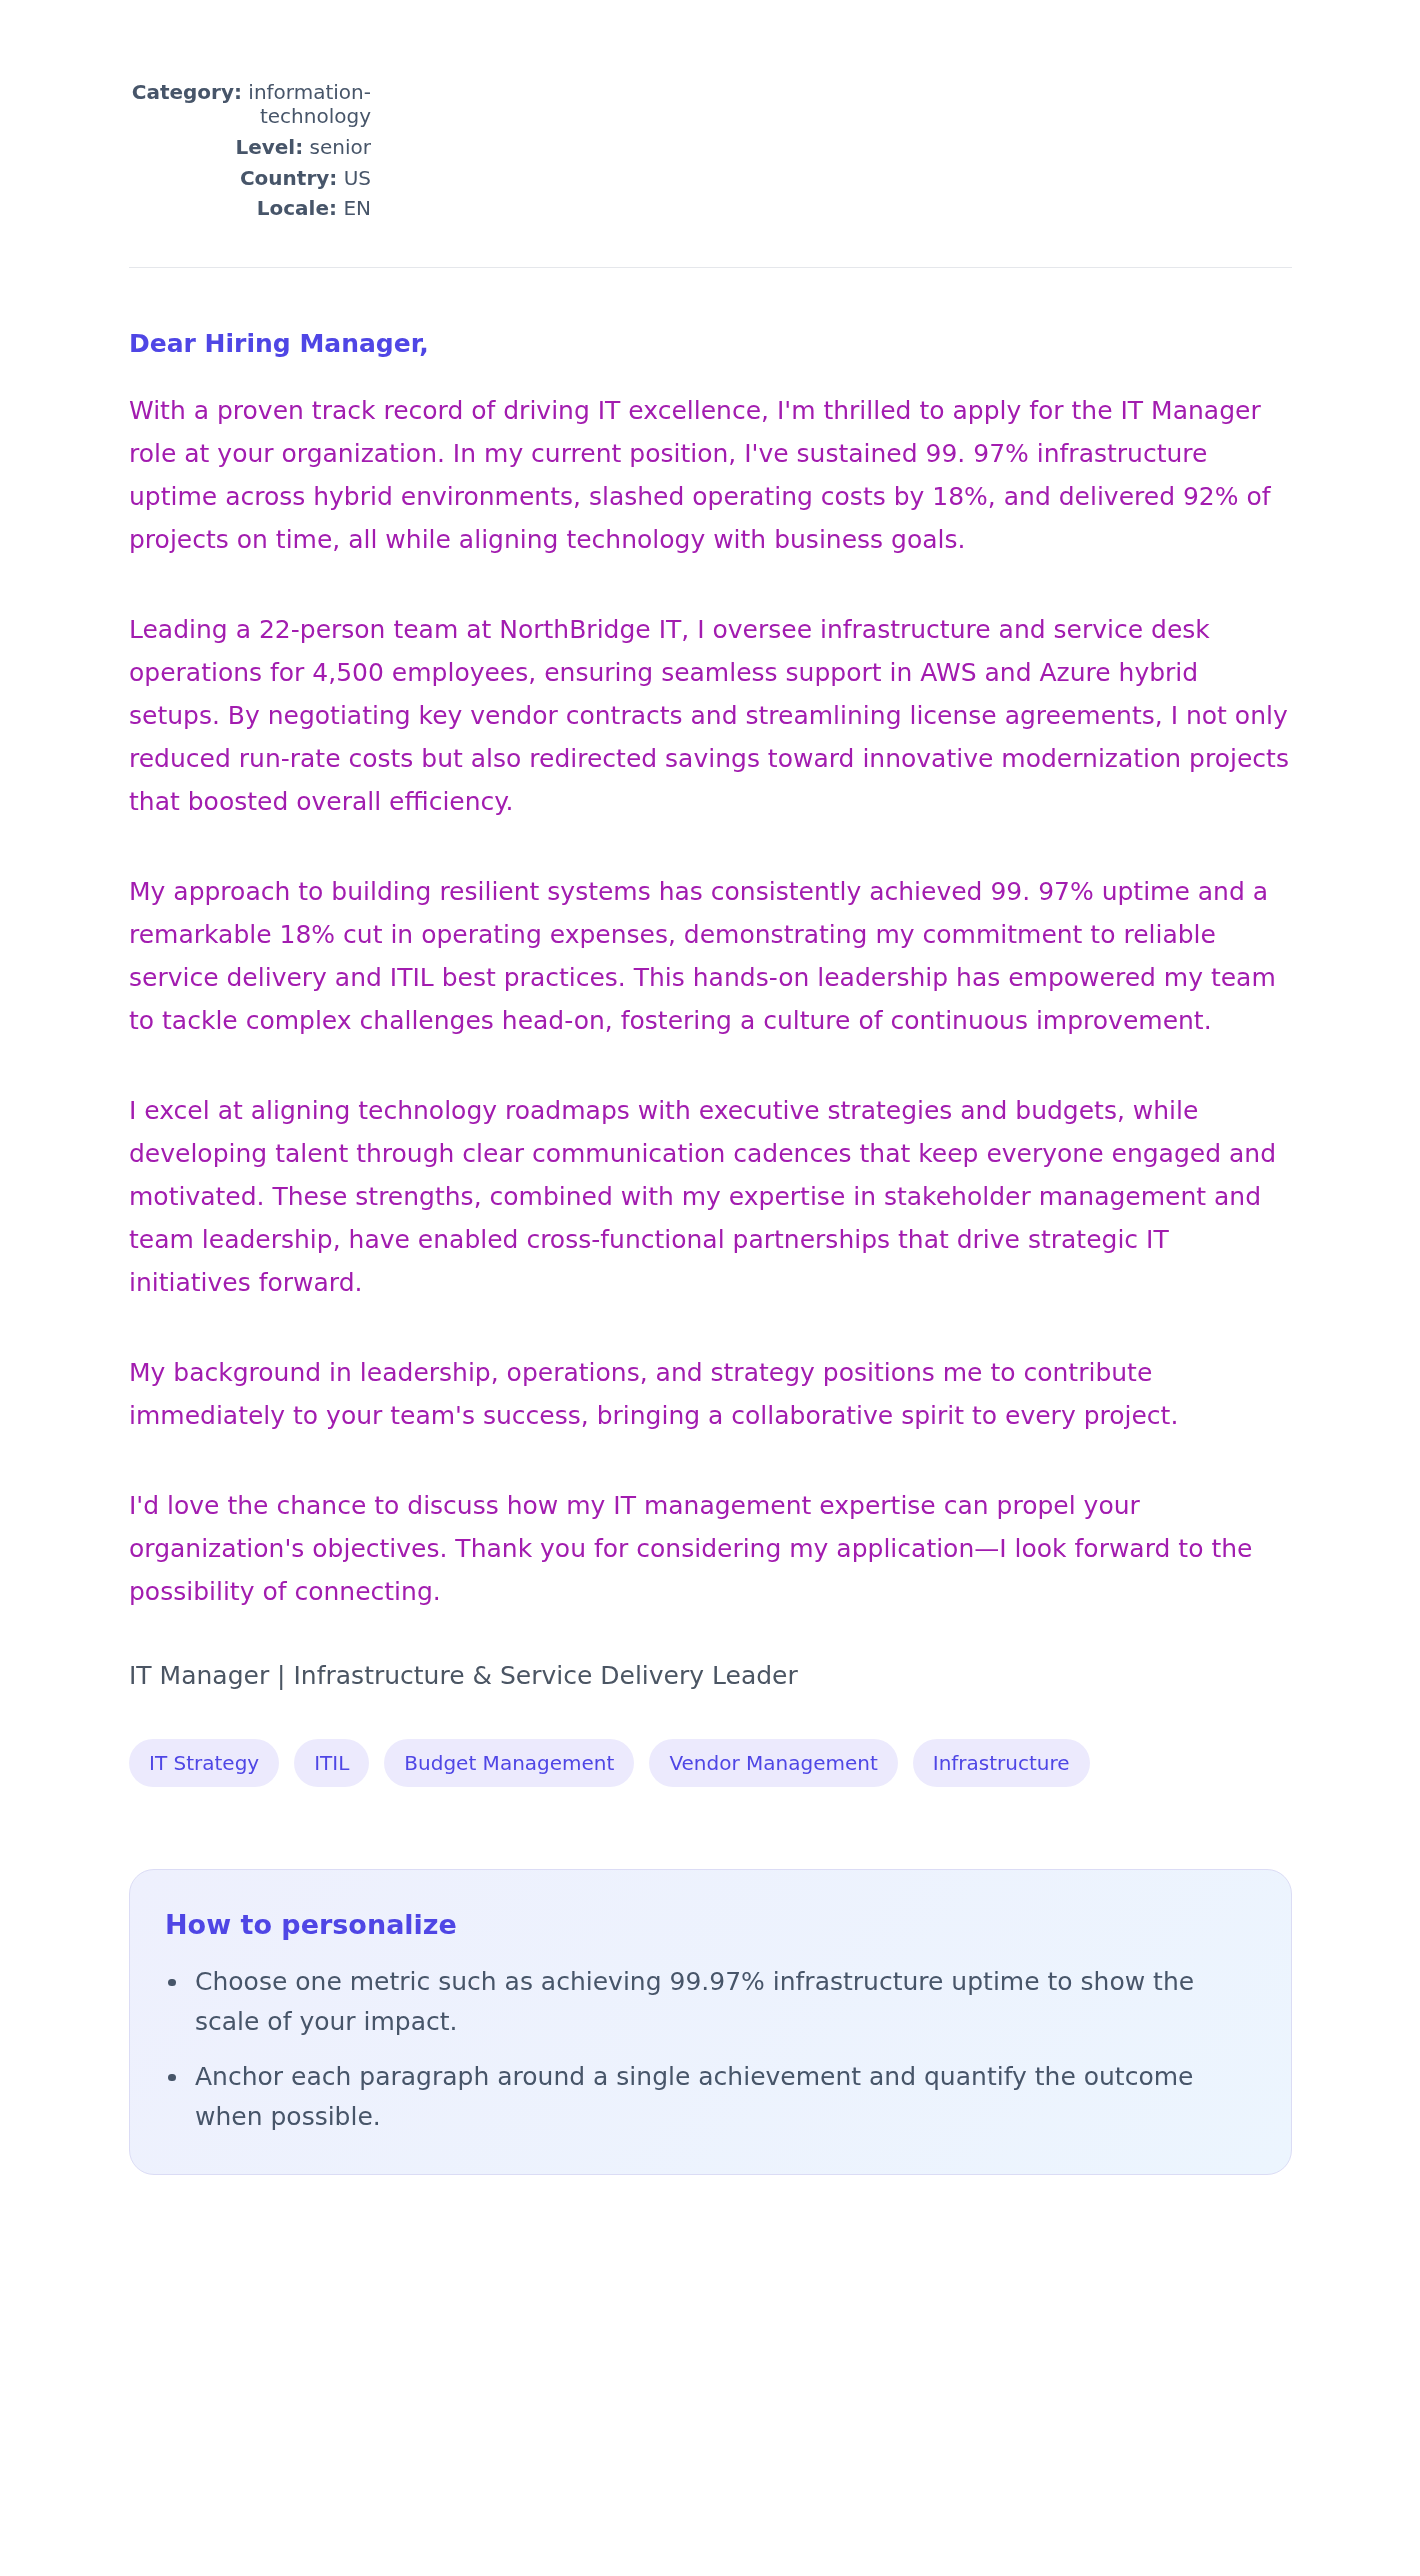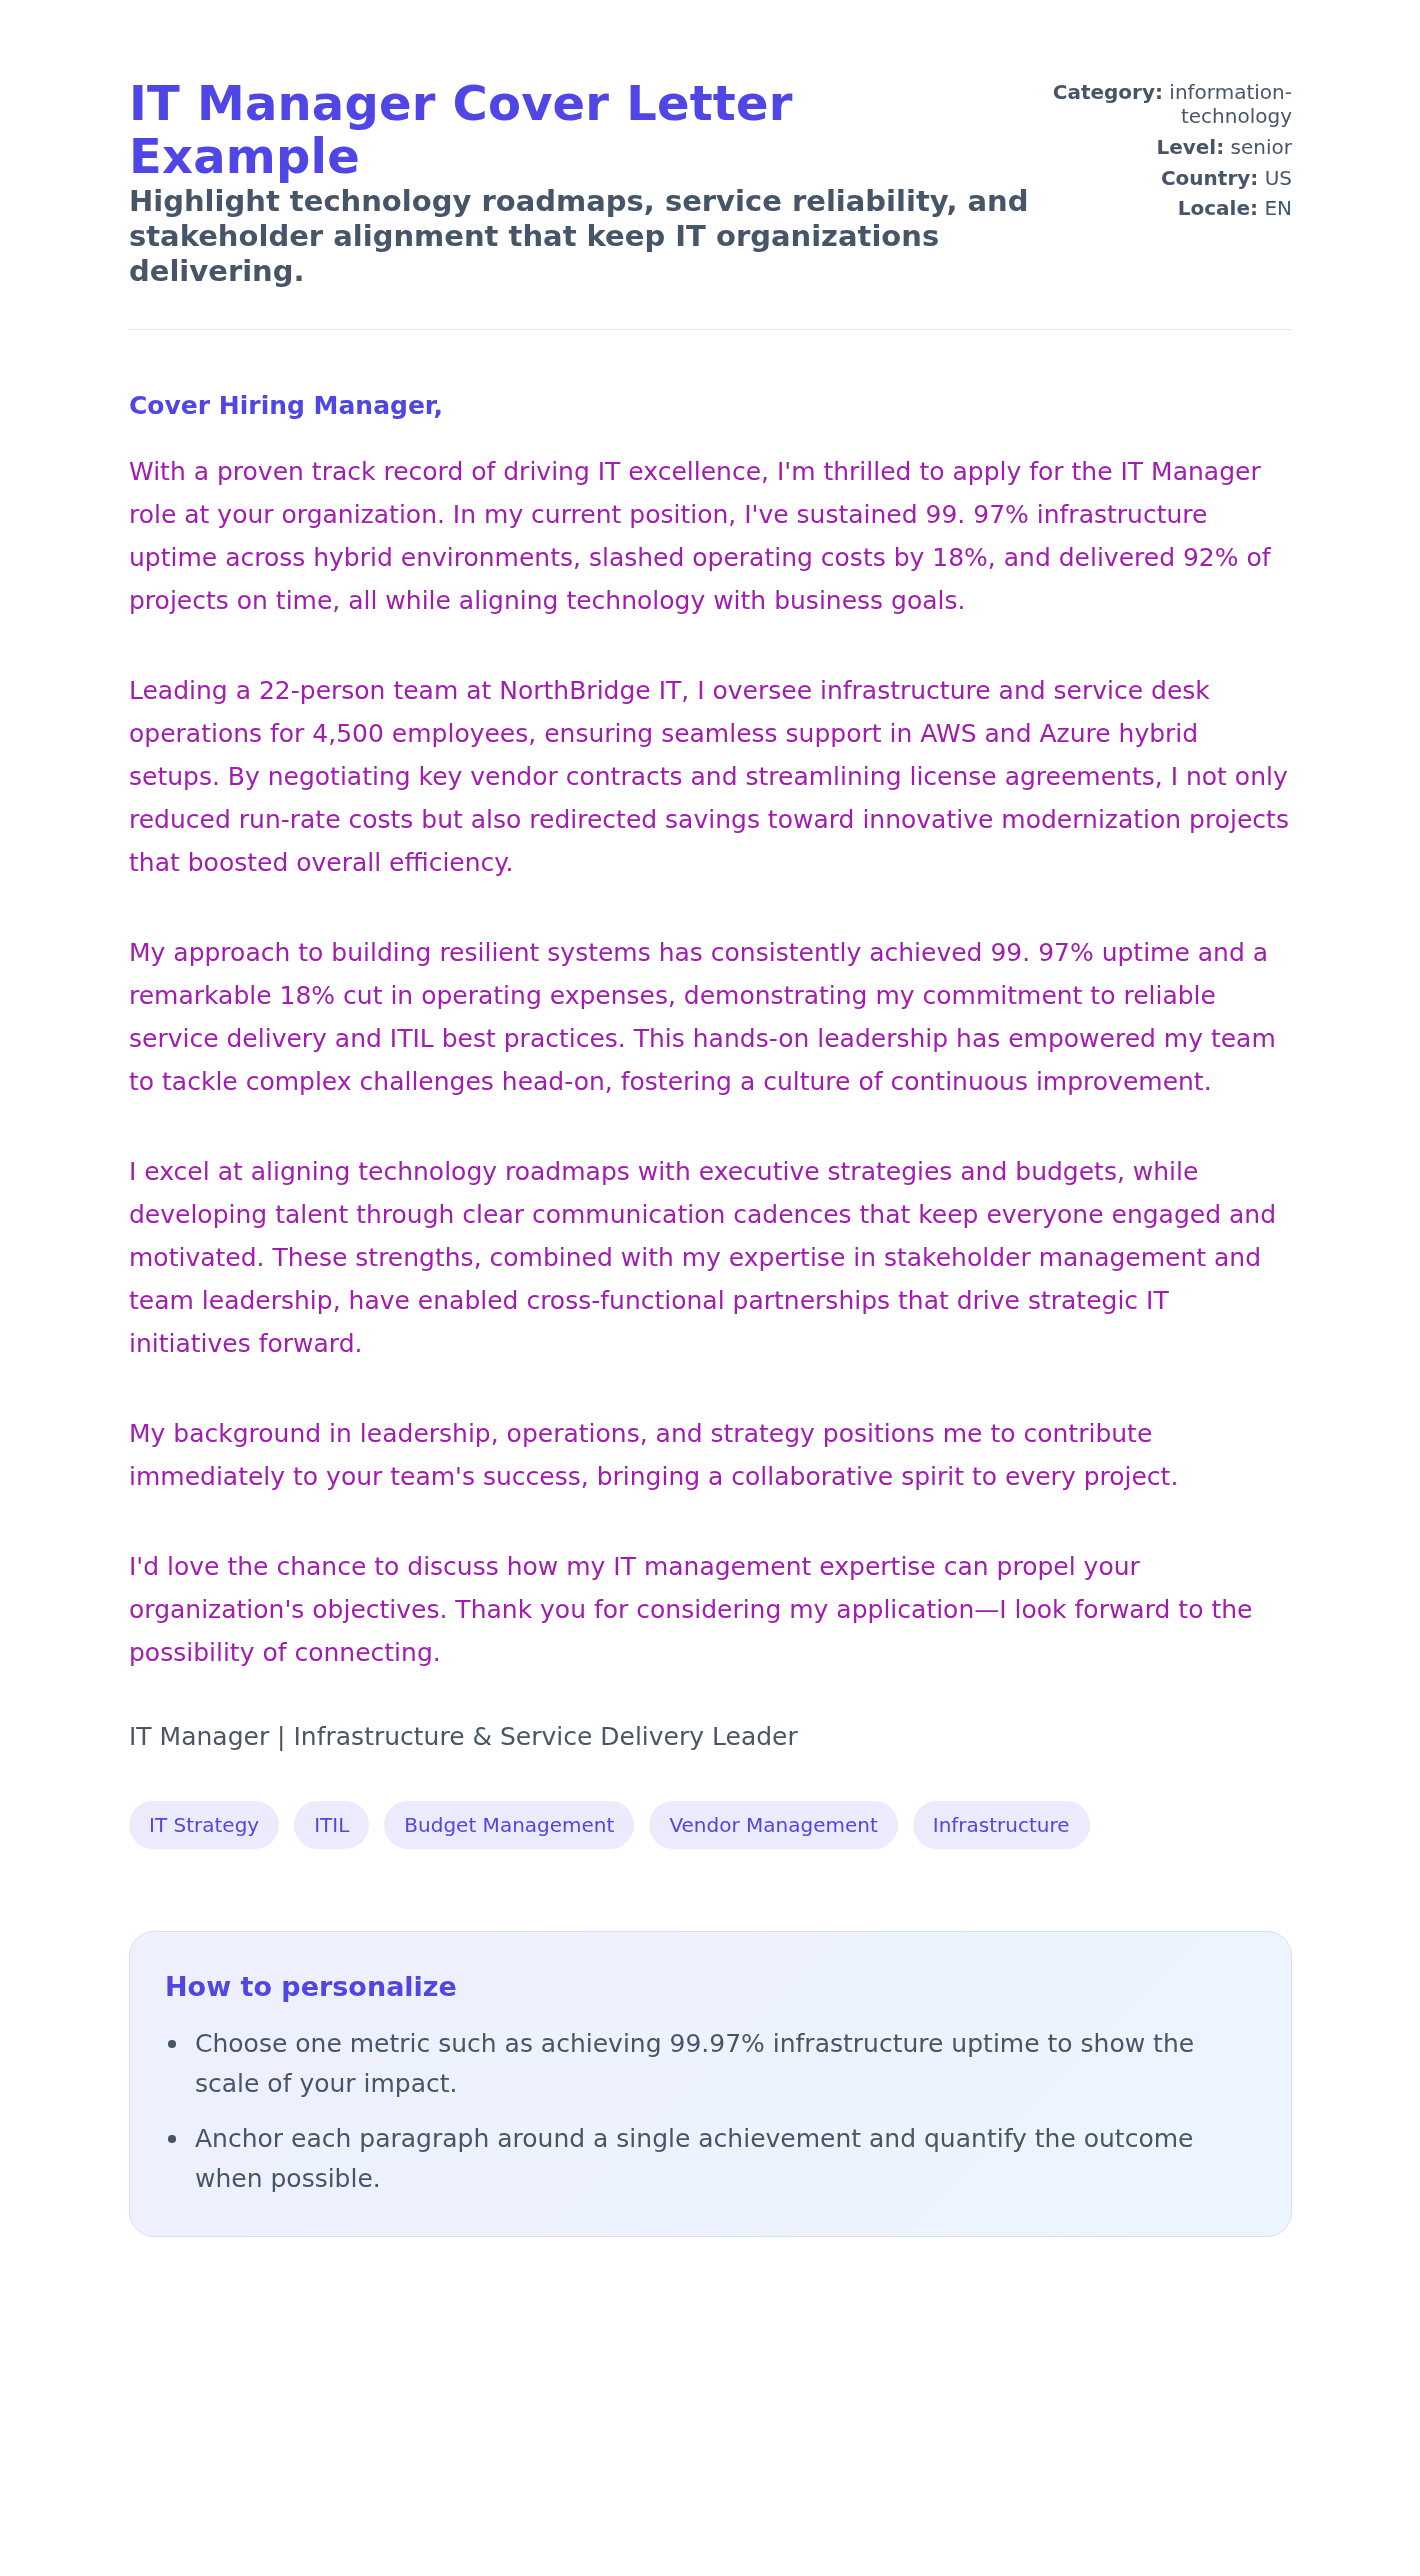--- a/index.html
+++ b/index.html
@@ -122,24 +122,20 @@
       border-radius: 50%;
       background: #475569;
     }
   </style>
 </head>
 <body>
 
 <div class="page">
 
   <header class="header">
-    <div class="header-main">
-      <h1 class="page-title">IT Manager Cover Letter Example</h1>
-      <h2 class="page-subtitle">Highlight technology roadmaps, service reliability, and stakeholder alignment that keep IT organizations delivering.</h2>
-    </div>
     <div class="meta">
       <div class="meta-row">
         <span class="meta-label">Category:</span>
         <span class="meta-value">information-technology</span>
       </div>
       <div class="meta-row">
         <span class="meta-label">Level:</span>
         <span class="meta-value">senior</span>
       </div>
       <div class="meta-row">
@@ -147,21 +143,21 @@
         <span class="meta-value">US</span>
       </div>
       <div class="meta-row">
         <span class="meta-label">Locale:</span>
         <span class="meta-value">EN</span>
       </div>
     </div>
   </header>
 
   <section class="letter">
-    <p class="greeting">Cover Hiring Manager,</p>
+    <p class="greeting">Dear Hiring Manager,</p>
     <p class="para">With a proven track record of driving IT excellence, I'm thrilled to apply for the IT Manager role at your organization. In my current position, I've sustained 99. 97% infrastructure uptime across hybrid environments, slashed operating costs by 18%, and delivered 92% of projects on time, all while aligning technology with business goals.</p>
     <p class="para">Leading a 22-person team at NorthBridge IT, I oversee infrastructure and service desk operations for 4,500 employees, ensuring seamless support in AWS and Azure hybrid setups. By negotiating key vendor contracts and streamlining license agreements, I not only reduced run-rate costs but also redirected savings toward innovative modernization projects that boosted overall efficiency.</p>
     <p class="para">My approach to building resilient systems has consistently achieved 99. 97% uptime and a remarkable 18% cut in operating expenses, demonstrating my commitment to reliable service delivery and ITIL best practices. This hands-on leadership has empowered my team to tackle complex challenges head-on, fostering a culture of continuous improvement.</p>
     <p class="para">I excel at aligning technology roadmaps with executive strategies and budgets, while developing talent through clear communication cadences that keep everyone engaged and motivated. These strengths, combined with my expertise in stakeholder management and team leadership, have enabled cross-functional partnerships that drive strategic IT initiatives forward.</p>
     <p class="para">My background in leadership, operations, and strategy positions me to contribute immediately to your team's success, bringing a collaborative spirit to every project.</p>
     <p class="para">I'd love the chance to discuss how my IT management expertise can propel your organization's objectives. Thank you for considering my application—I look forward to the possibility of connecting.</p>
   </section>
 
   <section class="signature">
     <div class="sig-title">IT Manager | Infrastructure &amp; Service Delivery Leader</div>

